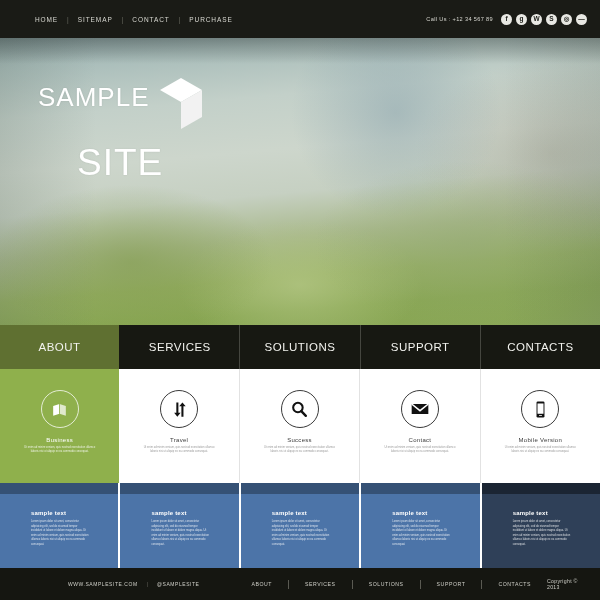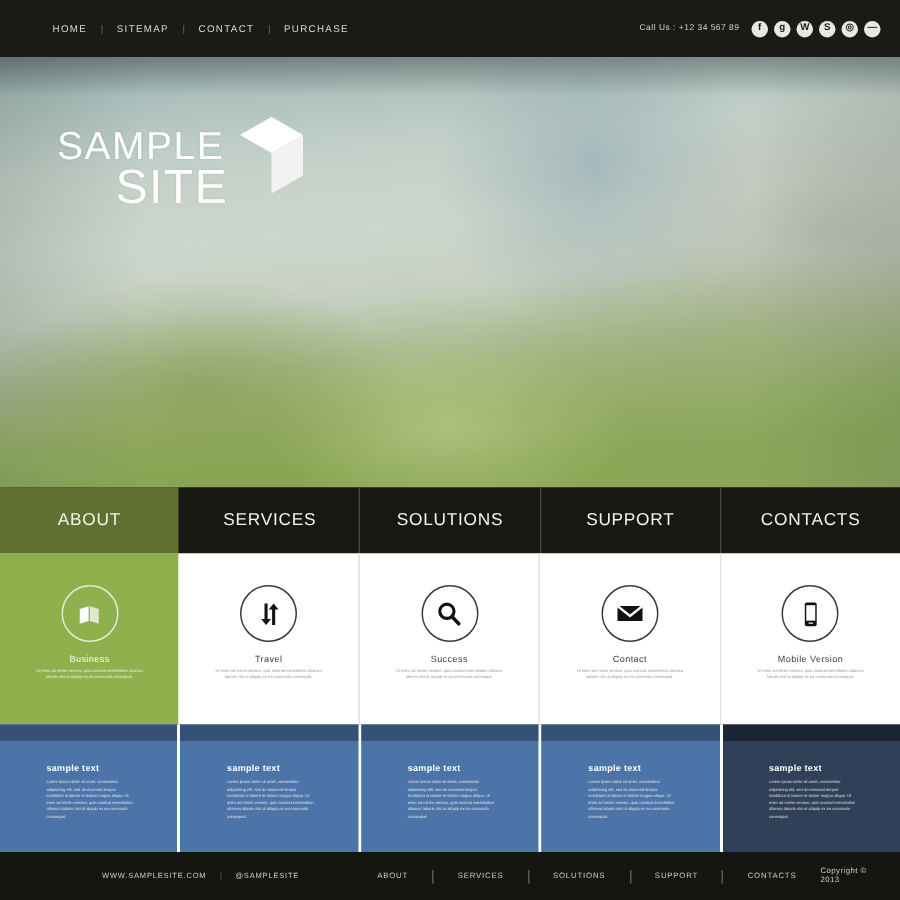--- a/index.html
+++ b/index.html
@@ -60,21 +60,21 @@
     background:
       linear-gradient(to bottom, rgba(30,38,36,.35) 0%, rgba(30,38,36,0) 9%),
       linear-gradient(to right, rgba(90,105,95,.22) 0%, rgba(90,105,95,0) 16%, rgba(90,105,95,0) 84%, rgba(90,105,95,.20) 100%);
   }
   .logo { position: absolute; left: 38px; top: 48px; width: 160px; }
   .logo-text {
     color: #ffffff; font-weight: 300; line-height: .92;
     text-shadow: 0 0 2px rgba(0,0,0,.10);
   }
   .logo-l1 { font-size: 26px; letter-spacing: 1px; }
-  .logo-l2 { font-size: 32px; letter-spacing: 1px; padding-left: 39px; }
+  .logo-l2 { font-size: 37px; letter-spacing: 1px; padding-left: 39px; margin-top: 36px; }
   .cube { position: absolute; left: 121px; top: -9px; width: 44px; height: 56px; }
 
   
   .mainnav {
     position: absolute; left: 0; top: 325px; width: 600px; height: 44px;
     display: flex;
   }
   .navitem {
     flex: 1; height: 44px;
     display: flex; align-items: center; justify-content: center;

